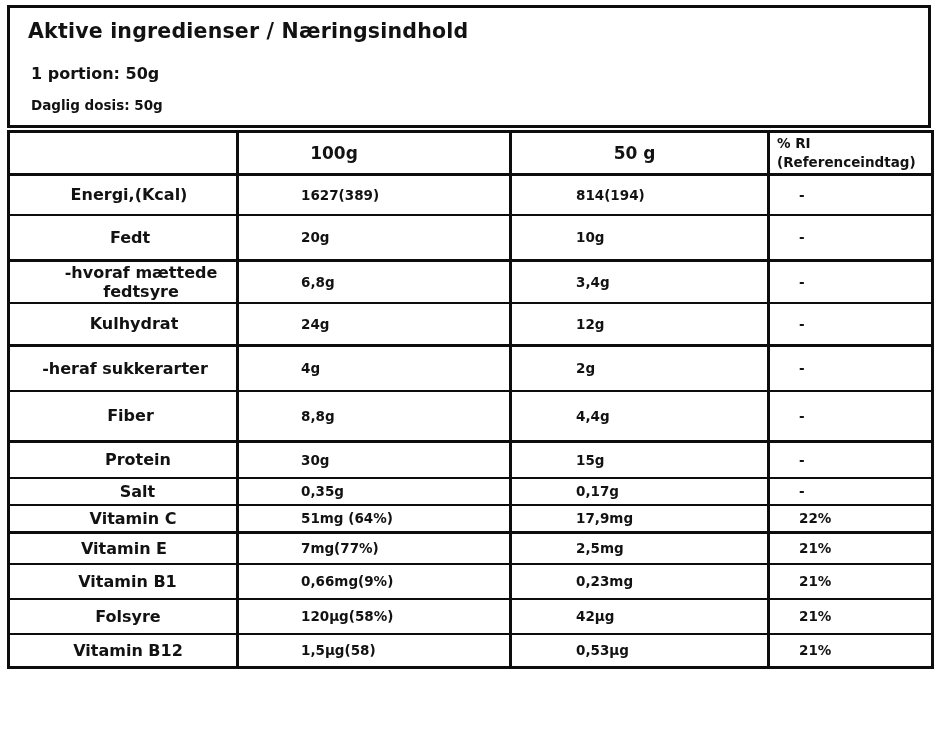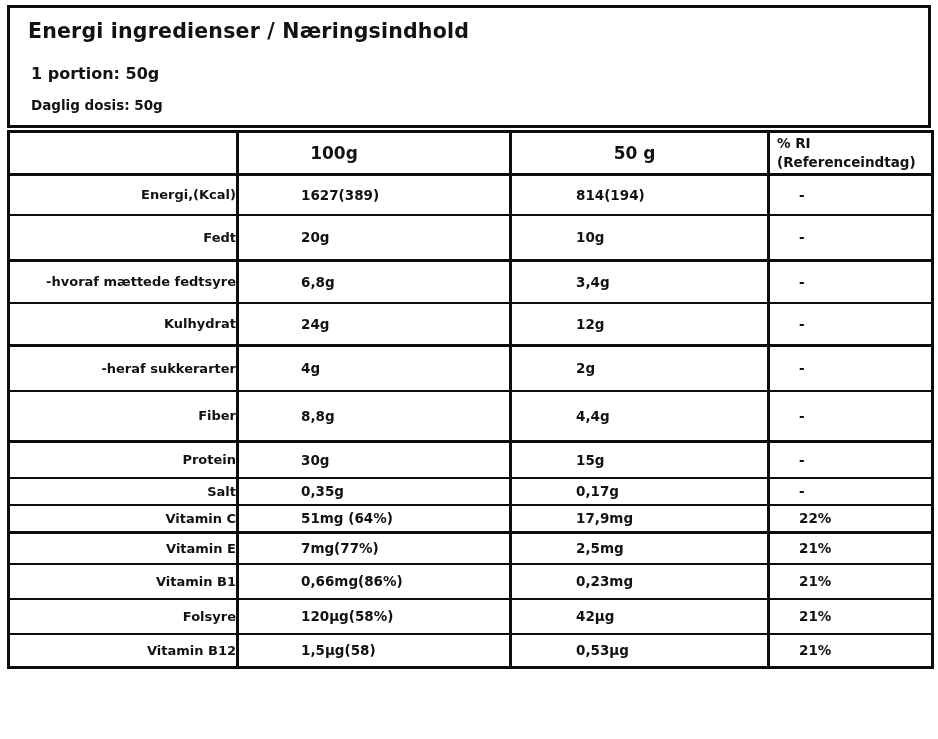--- a/index.html
+++ b/index.html
@@ -60,21 +60,21 @@
     background: #ffffff;
   }
   thead tr { height: 43px; }
   thead th { border-bottom-width: 3px; }
 
   .h-100 { font-size: 17px; text-align: center; padding-right: 80px; }
   .h-50  { font-size: 17px; text-align: center; padding-right: 10px; }
   .h-ri  { font-size: 13.5px; text-align: left; padding-left: 7px; line-height: 1.4; }
   .h-ri span { display: block; }
 
-  td.label { font-size: 13px;   text-align: right; }
+  td.label { font-size: 16px;   text-align: center; }
   td.v100  { font-size: 13.5px; text-align: left; padding-left: 62px; }
   td.v50   { font-size: 13.5px; text-align: left; padding-left: 64px; }
   td.ri    { font-size: 13.5px; text-align: left; padding-left: 29px; }
 
   
   tbody tr:nth-child(1)  { height: 40px; }
   tbody tr:nth-child(2)  { height: 46px; }
   tbody tr:nth-child(3)  { height: 42px; }
   tbody tr:nth-child(4)  { height: 43px; }
   tbody tr:nth-child(5)  { height: 45px; }
@@ -107,21 +107,21 @@
   tbody tr:nth-child(15) td.label { padding-left: 10px; }
 
   
   tbody tr:nth-child(2)  td, tbody tr:nth-child(4) td,
   tbody tr:nth-child(6)  td, tbody tr:nth-child(9) td { border-bottom-width: 3px; }
 </style>
 </head>
 <body>
 
 <div class="top-box">
-  <div class="panel-title">Energi ingredienser / Næringsindhold</div>
+  <div class="panel-title">Aktive ingredienser / Næringsindhold</div>
   <div class="portion-line">1 portion: 50g</div>
   <div class="dose-line">Daglig dosis: 50g</div>
 </div>
 
 <table class="nutrition">
   <colgroup>
     <col class="c-label">
       <col class="c-100">
       <col class="c-50">
       <col class="c-ri">
@@ -193,21 +193,21 @@
       <td class="ri">22%</td>
     </tr>
     <tr>
       <td class="label">Vitamin E</td>
       <td class="v100">7mg(77%)</td>
       <td class="v50">2,5mg</td>
       <td class="ri">21%</td>
     </tr>
     <tr>
       <td class="label">Vitamin B1</td>
-      <td class="v100">0,66mg(86%)</td>
+      <td class="v100">0,66mg(9%)</td>
       <td class="v50">0,23mg</td>
       <td class="ri">21%</td>
     </tr>
     <tr>
       <td class="label">Folsyre</td>
       <td class="v100">120µg(58%)</td>
       <td class="v50">42µg</td>
       <td class="ri">21%</td>
     </tr>
     <tr>

